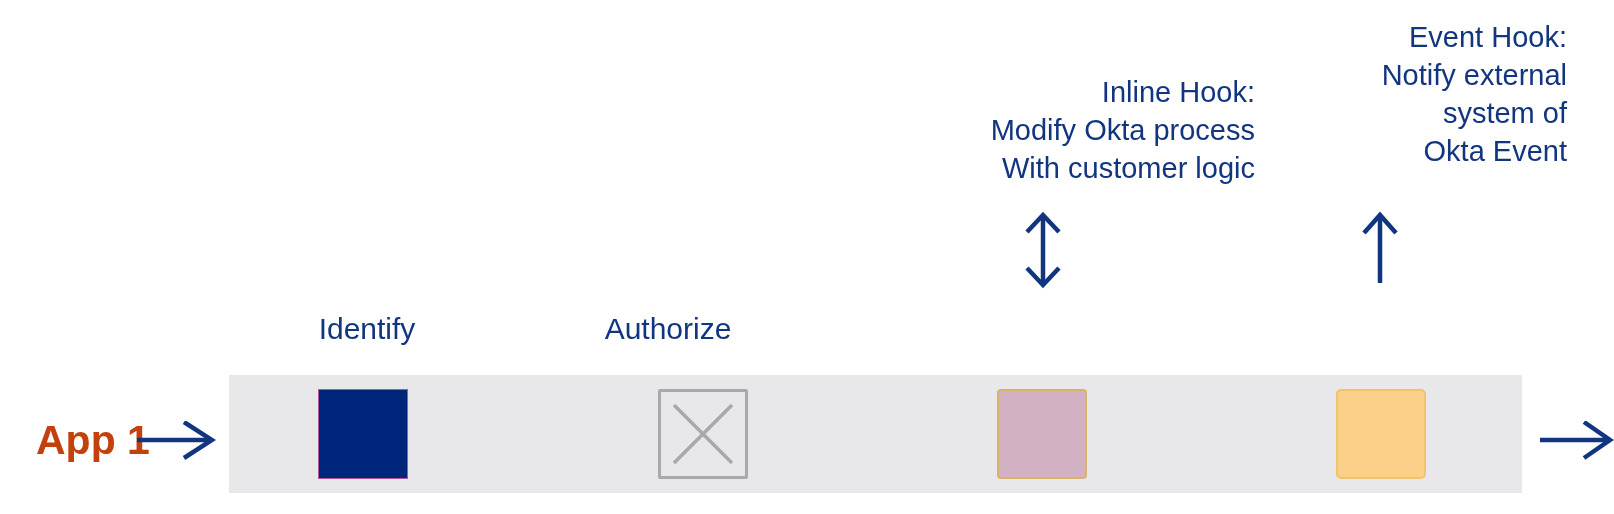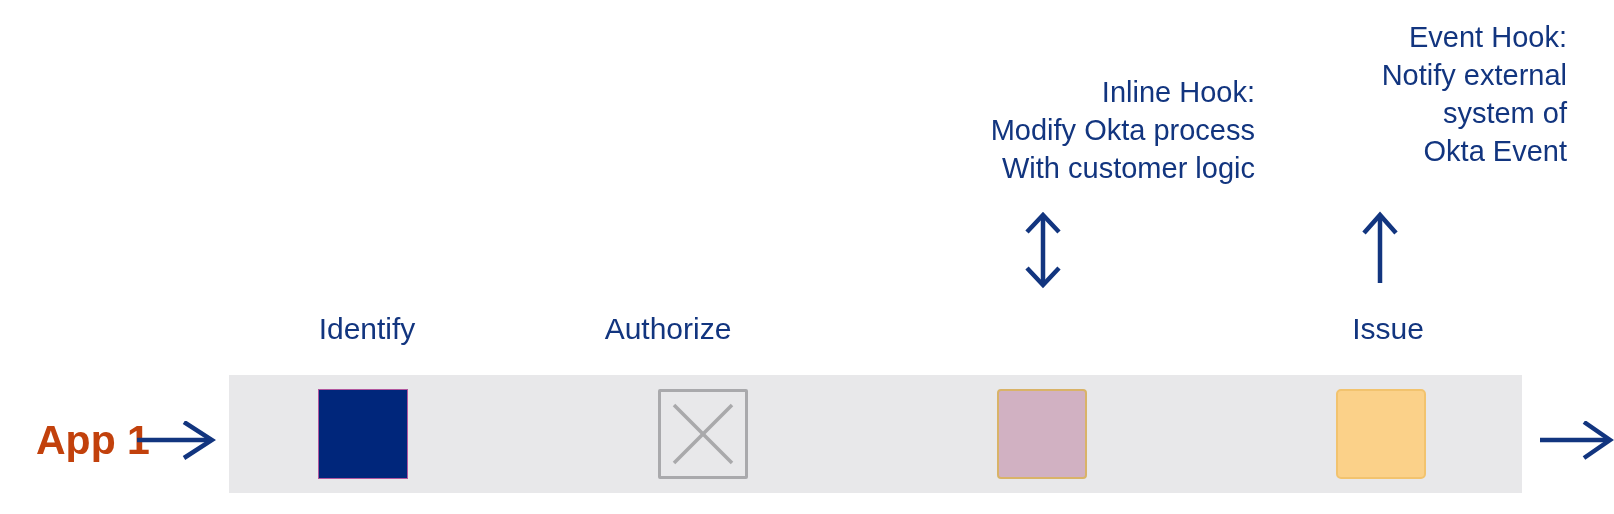--- a/index.html
+++ b/index.html
@@ -102,21 +102,20 @@
 
   <svg class="arrow-svg" style="left:1360px;top:206px;" width="40" height="84" viewBox="0 0 40 84">
     <g fill="none" stroke="#12357f" stroke-width="4.5">
       <line x1="20" y1="10" x2="20" y2="77"></line>
       <polyline points="4,27 20,9 36,27"></polyline>
     </g>
   </svg>
 
   <div class="stage-label" style="left:367px;">Identify</div>
   <div class="stage-label" style="left:668px;">Authorize</div>
-  <div class="stage-label" style="left:1388px;">Issue</div>
 
   <div class="pipeline-bar"></div>
 
   <div class="stage-block block-identify"></div>
 
   <div class="stage-block block-authorize">
     <svg width="84" height="84" viewBox="0 0 84 84">
       <g stroke="#a9a9ab" stroke-width="3.5" fill="none">
         <line x1="13" y1="13" x2="71" y2="71"></line>
         <line x1="71" y1="13" x2="13" y2="71"></line>

